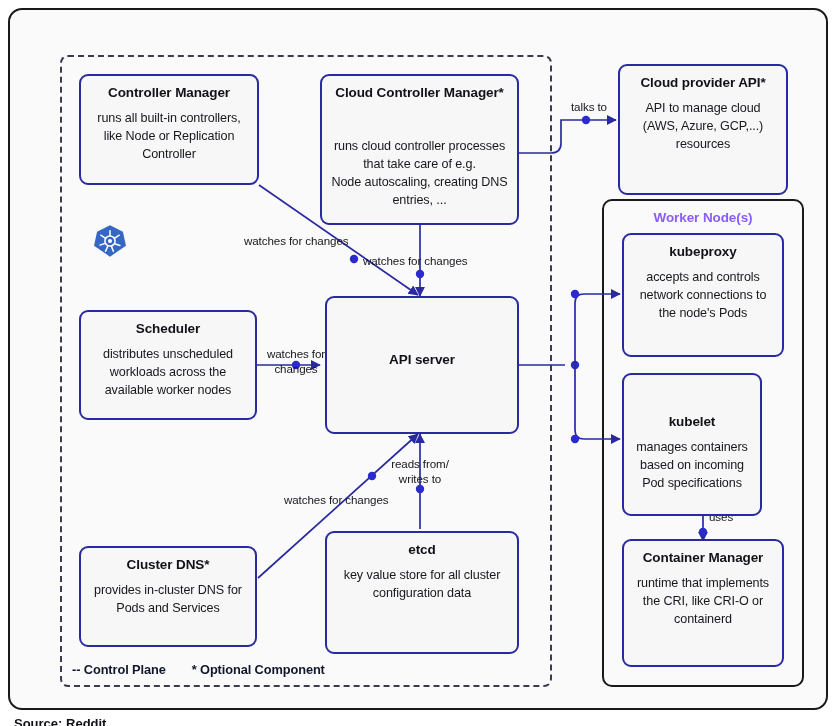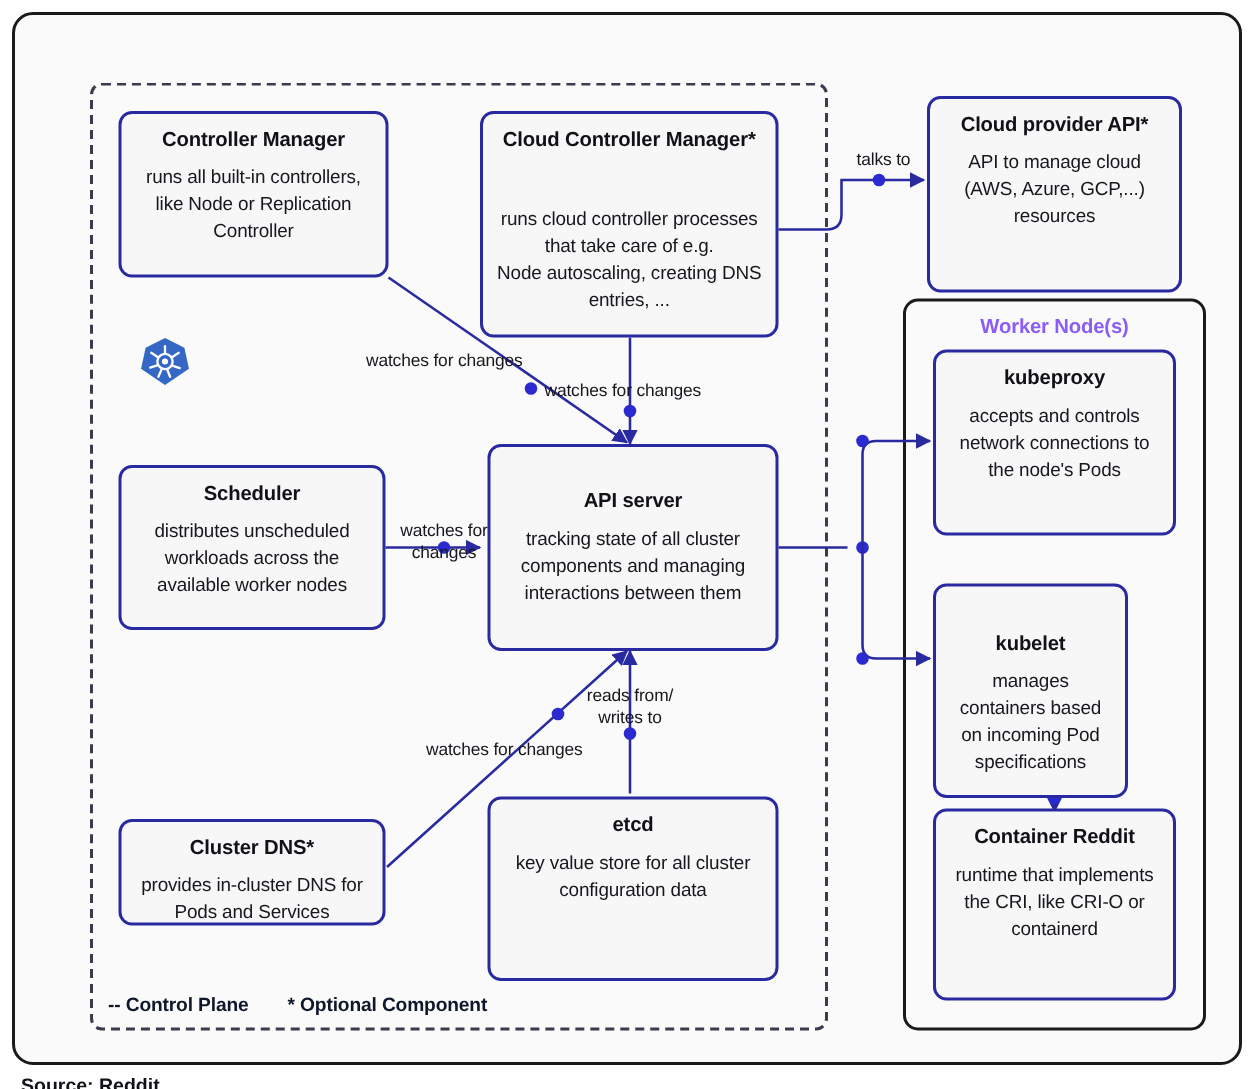--- a/index.html
+++ b/index.html
@@ -225,45 +225,44 @@
     <div class="node-desc">API to manage cloud (AWS, Azure, GCP,...) resources</div>
   </div>
 
   <div class="node-box" style="left:79px; top:310px; width:178px; height:110px;">
     <div class="node-title">Scheduler</div>
     <div class="node-desc">distributes unscheduled workloads across the available worker nodes</div>
   </div>
 
   <div class="node-box" style="left:325px; top:296px; width:194px; height:138px; justify-content:center; padding-top:0;">
     <div class="node-title" style="margin-top:8px;">API server</div>
-    <div class="node-desc">tracking state of all cluster components and managing interactions between them</div>
-  </div>
-
-  <div class="node-box" style="left:79px; top:546px; width:178px; height:71px;">
+  </div>
+
+  <div class="node-box" style="left:79px; top:546px; width:178px; height:101px;">
     <div class="node-title">Cluster DNS*</div>
     <div class="node-desc">provides in-cluster DNS for Pods and Services</div>
   </div>
 
   <div class="node-box" style="left:325px; top:531px; width:194px; height:123px;">
     <div class="node-title">etcd</div>
     <div class="node-desc">key value store for all cluster configuration data</div>
   </div>
 
   <div class="node-box" style="left:622px; top:233px; width:162px; height:124px;">
     <div class="node-title">kubeproxy</div>
     <div class="node-desc">accepts and controls network connections to the node's Pods</div>
   </div>
 
-  <div class="node-box" style="left:622px; top:373px; width:130px; height:143px; justify-content:center; padding-top:16px;margin-top:16px;">
+  <div class="node-box" style="left:622px; top:373px; width:140px; height:143px; justify-content:center; padding-top:16px;">
     <div class="node-title" style="margin-top:10px;">kubelet</div>
     <div class="node-desc">manages containers based on incoming Pod specifications</div>
   </div>
 
   <div class="node-box" style="left:622px; top:539px; width:162px; height:128px;">
-    <div class="node-title">Container Reddit</div>
+    <div class="node-title">Container Manager</div>
     <div class="node-desc">runtime that implements the CRI, like CRI-O or containerd</div>
   </div>
 
   <svg id="k8s-logo" viewBox="0 0 100 100" xmlns="http://www.w3.org/2000/svg">
     <polygon points="50,4 88,23 97,64 50,96 3,64 12,23" fill="#3567c4"></polygon>
     <g fill="none" stroke="#ffffff" stroke-width="4.5" stroke-linecap="round">
       <circle cx="50" cy="50" r="15"></circle>
       <line x1="50" y1="35" x2="50" y2="20"></line>
       <line x1="63" y1="42" x2="77" y2="33"></line>
       <line x1="64" y1="58" x2="79" y2="63"></line>

